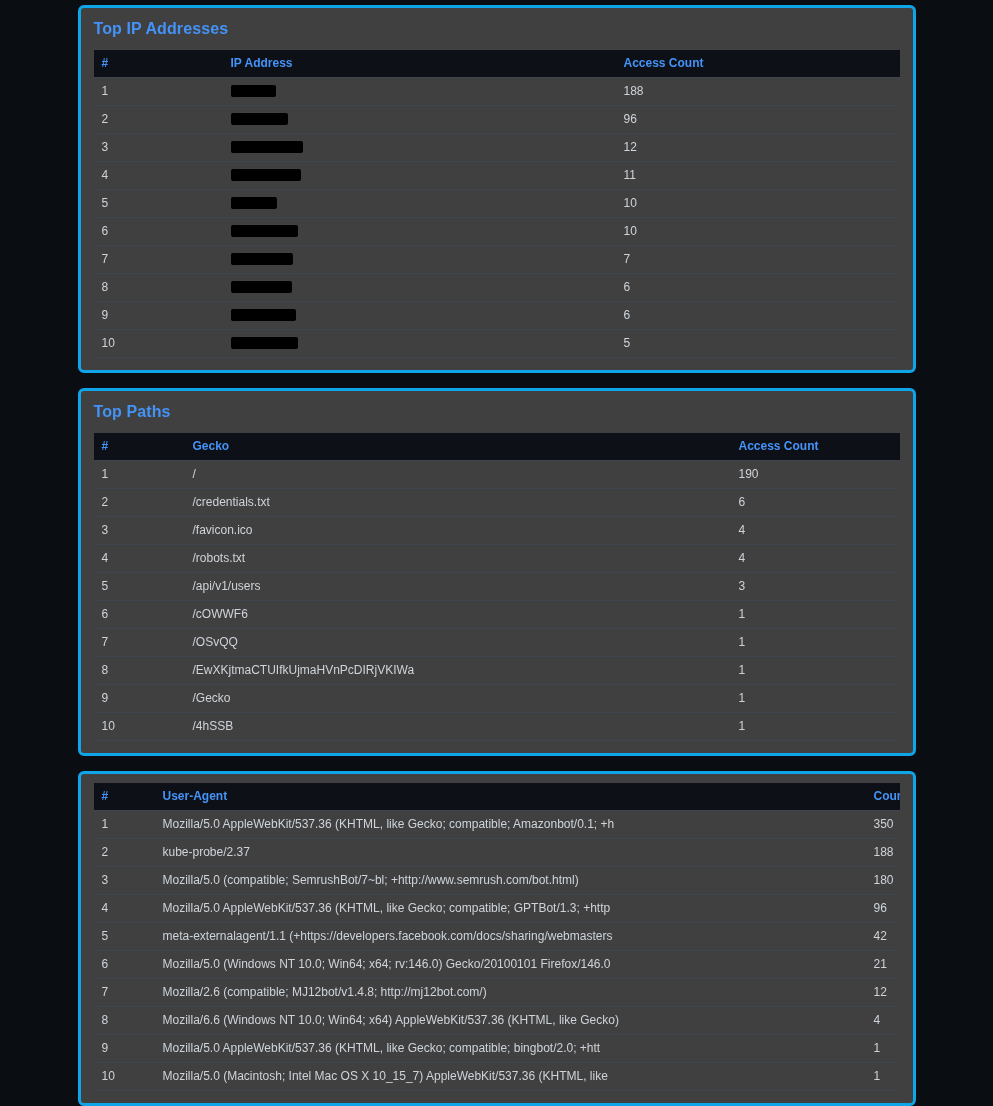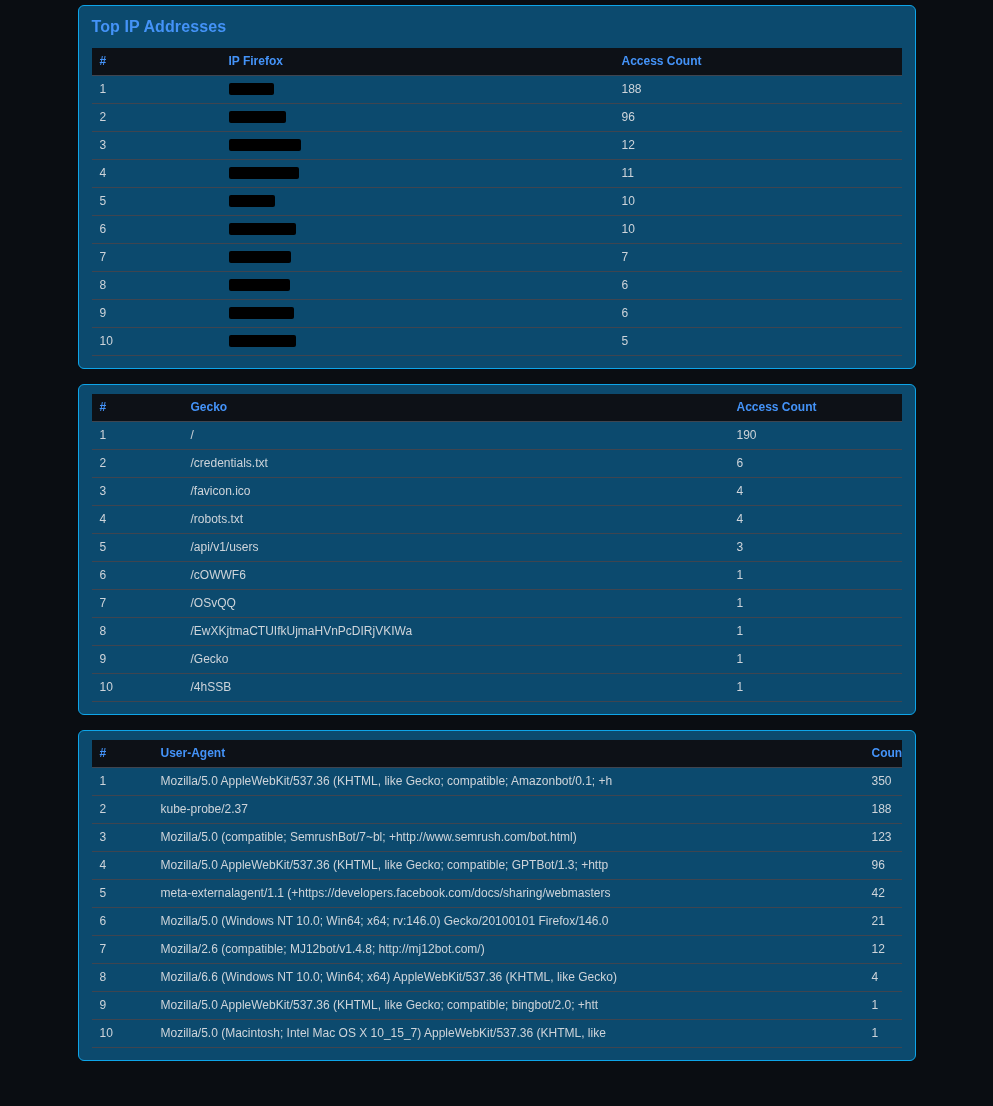--- a/index.html
+++ b/index.html
@@ -12,22 +12,22 @@
     width: 993px;
     min-height: 1106px;
     box-sizing: border-box;
     padding: 5px 0 13px;
   }
   .container {
     width: 838px;
     margin: 0 auto;
   }
   .card {
-    background: #0c4a6e;
-    border: 1px solid #0ea5e9;
+    background: #404040;
+    border: 3px solid #0ea5e9;
     border-radius: 6px;
     padding: 9px 13px 12px;
     margin-bottom: 15px;
     box-sizing: border-box;
   }
   .card-title {
     color: #4493f8;
     font-size: 16px;
     font-weight: bold;
     line-height: 20px;
@@ -82,21 +82,21 @@
 <body>
 
 <div class="container">
 
   <section class="card">
     <h2 class="card-title">Top IP Addresses</h2>
     <table class="sec0">
       <thead>
           <tr>
             <th>#</th>
-            <th>IP Firefox</th>
+            <th>IP Address</th>
             <th>Access Count</th>
           </tr>
         </thead>
       <tbody>
           <tr>
             <td>1</td>
             <td><span class="redact" style="width: 45px;"></span></td>
             <td>188</td>
           </tr>
           <tr>
@@ -142,20 +142,21 @@
           <tr>
             <td>10</td>
             <td><span class="redact" style="width: 67px;"></span></td>
             <td>5</td>
           </tr>
         </tbody>
     </table>
   </section>
 
   <section class="card">
+    <h2 class="card-title">Top Paths</h2>
     <table class="sec1">
       <thead>
           <tr>
             <th>#</th>
             <th>Gecko</th>
             <th>Access Count</th>
           </tr>
         </thead>
       <tbody>
           <tr>
@@ -228,21 +229,21 @@
             <td>350</td>
           </tr>
           <tr>
             <td>2</td>
             <td>kube-probe/2.37</td>
             <td>188</td>
           </tr>
           <tr>
             <td>3</td>
             <td>Mozilla/5.0 (compatible; SemrushBot/7~bl; +http://www.semrush.com/bot.html)</td>
-            <td>123</td>
+            <td>180</td>
           </tr>
           <tr>
             <td>4</td>
             <td>Mozilla/5.0 AppleWebKit/537.36 (KHTML, like Gecko; compatible; GPTBot/1.3; +http</td>
             <td>96</td>
           </tr>
           <tr>
             <td>5</td>
             <td>meta-externalagent/1.1 (+https://developers.facebook.com/docs/sharing/webmasters</td>
             <td>42</td>

